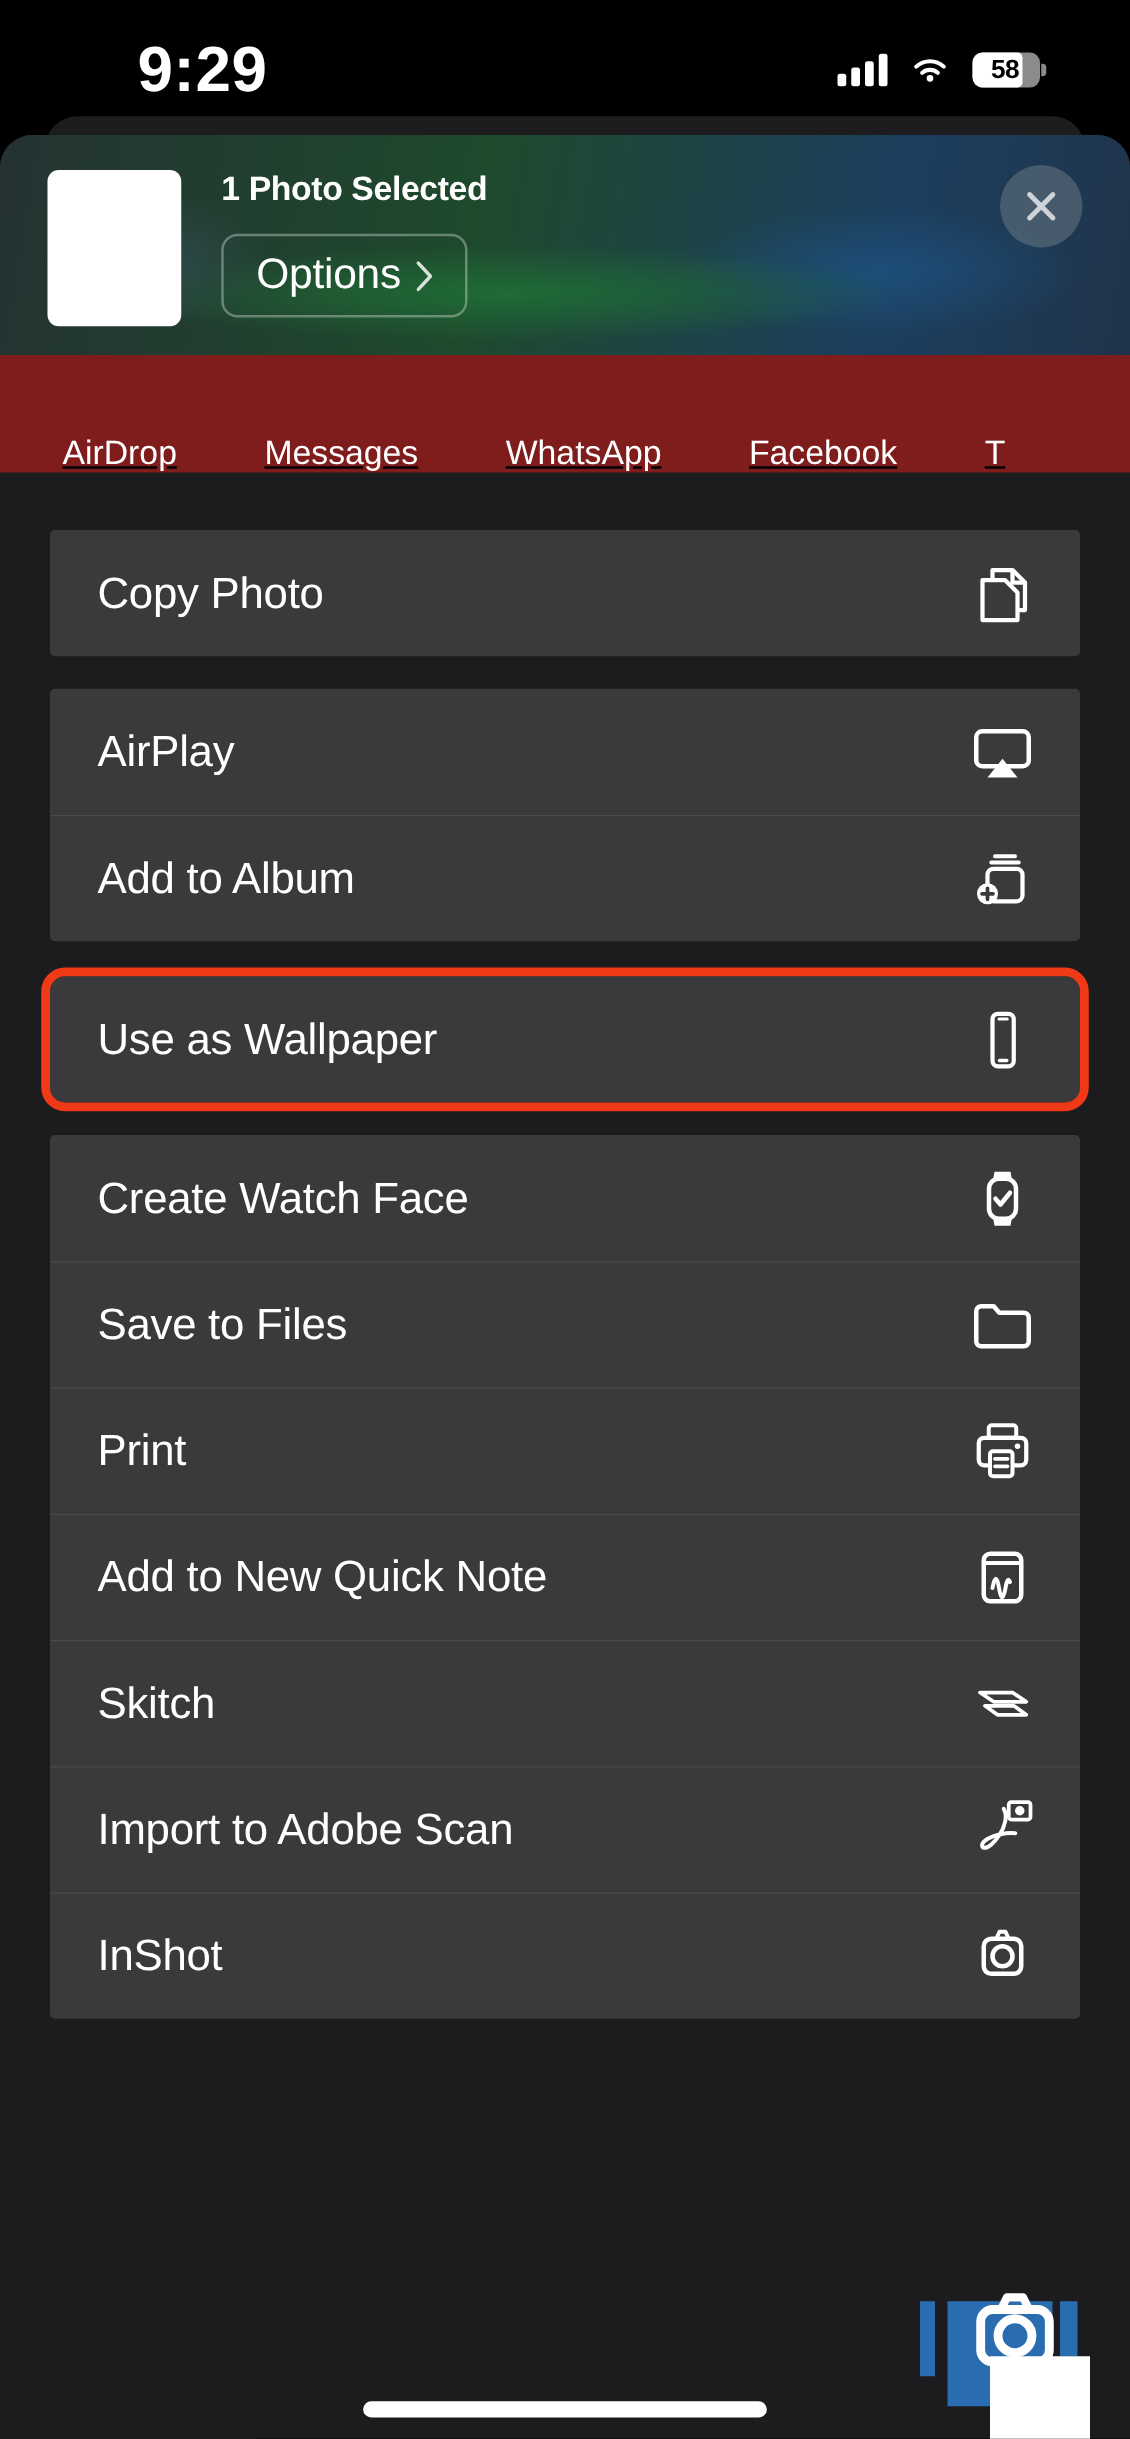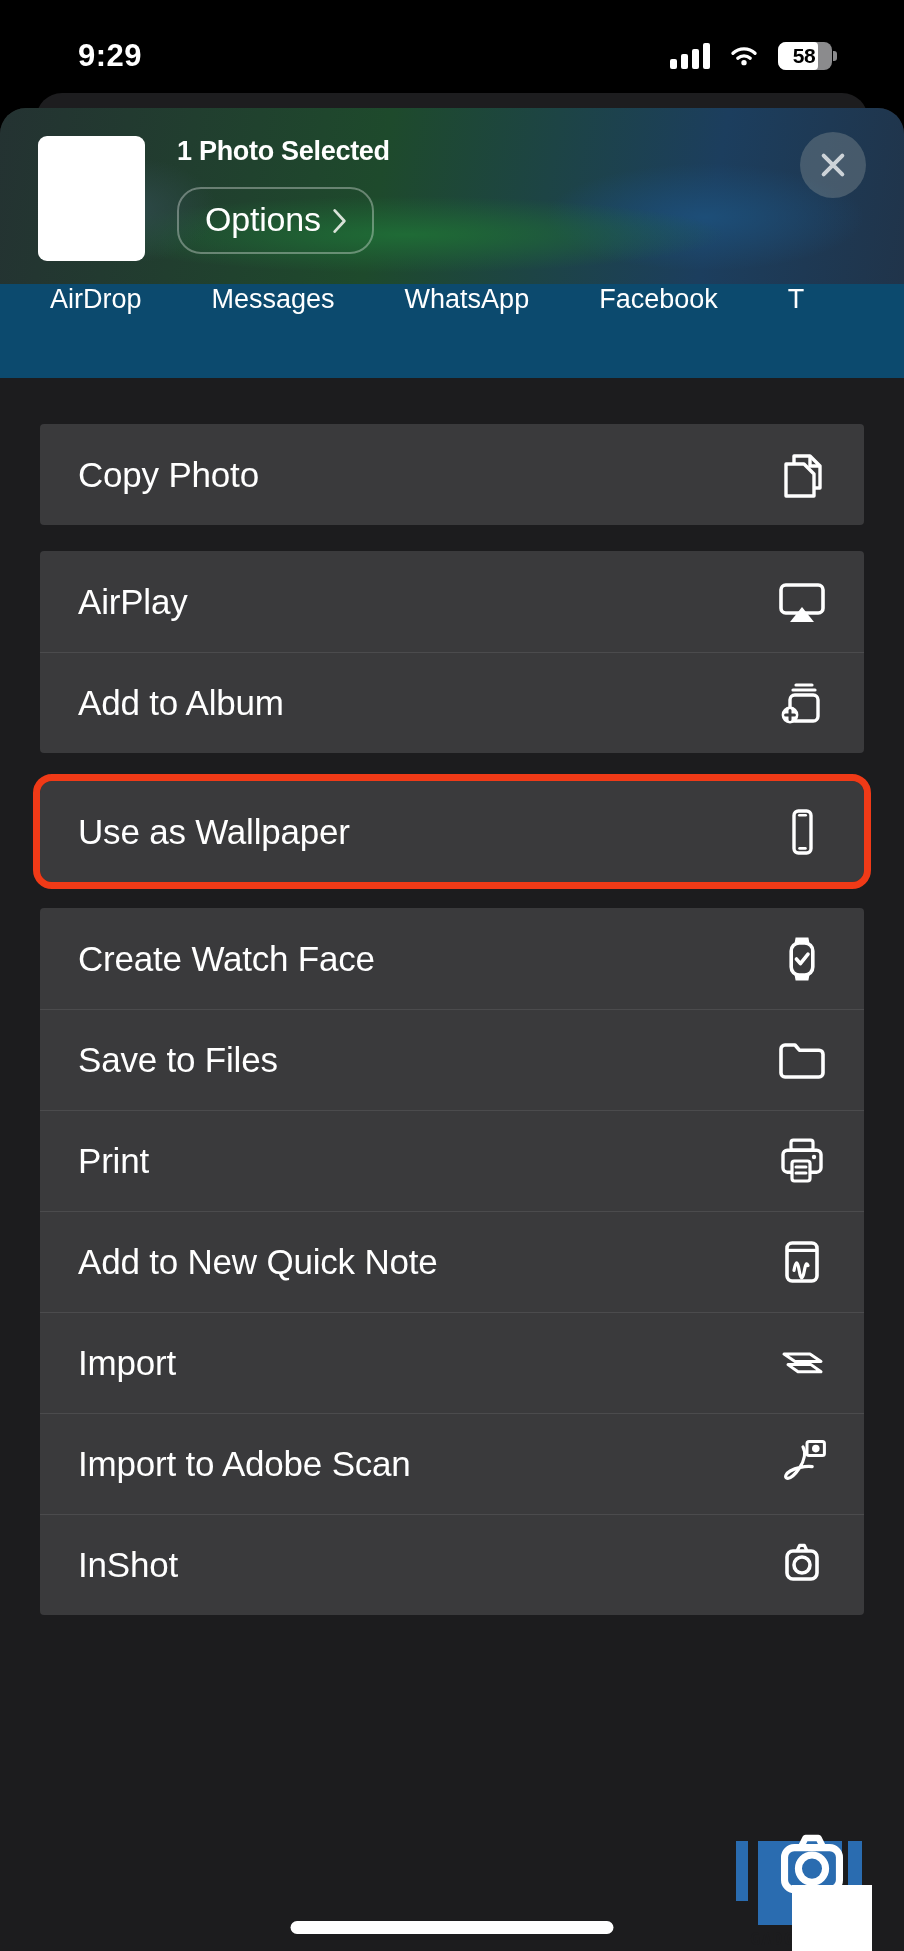--- a/index.html
+++ b/index.html
@@ -11,22 +11,23 @@
   }
   .phone { position:relative; width:904px; height:1951px; background:#000; }
 
   
   .statusbar {
     position:absolute; top:0; left:0; width:904px; height:105px;
     display:flex; align-items:center; justify-content:space-between;
     padding:0 72px 0 78px;
   }
   .status-time {
-    color:#fff; font-size:31px; font-weight:600; letter-spacing:.5px;
+    color:#fff; font-size:51px; font-weight:600; letter-spacing:.5px;
     margin-top:6px;
+    margin-left:32px;
   }
   .status-right { display:flex; align-items:center; gap:17px; margin-top:6px; }
   .bars { display:flex; align-items:flex-end; gap:4px; height:26px; }
   .bars i { display:block; width:7px; background:#fff; border-radius:2px; }
   .bars i:nth-child(1){ height:10px; }
   .bars i:nth-child(2){ height:15px; }
   .bars i:nth-child(3){ height:20px; }
   .bars i:nth-child(4){ height:26px; }
   .wifi { width:34px; height:26px; }
   .battery { position:relative; width:54px; height:28px; }
@@ -73,37 +74,37 @@
     width:107px; height:125px; background:#fff;
     border-radius:9px; margin:28px 0 0 38px; flex:none;
   }
   .header-mid { margin:30px 0 0 32px; flex:1; }
   .header-title {
     color:#fff; font-size:27px; font-weight:700; letter-spacing:-.3px;
     line-height:1; margin-bottom:22px;
   }
   .options-btn {
     display:inline-flex; align-items:center; gap:10px;
-    border:2px solid rgba(255,255,255,.33); border-radius:24px;
+    border:2px solid rgba(255,255,255,.33); border-radius:13px;
     padding:11px 24px 13px 26px;
   }
   .options-btn .lbl { color:#fff; font-size:34px; font-weight:400; letter-spacing:-.2px; }
   .options-btn .chev { width:17px; height:26px; margin-top:2px; }
   .close-btn {
     width:66px; height:66px; border-radius:50%;
     background:rgba(120,132,140,.45);
     display:flex; align-items:center; justify-content:center;
     margin:24px 38px 0 0; flex:none;
   }
   .close-btn svg { width:32px; height:32px; }
 
   
   .app-row {
-    position:relative; height:94px; background:#0c4a6e;
-    display:flex; align-items:flex-start; padding:0 0 0 50px; overflow:hidden;
+    position:relative; height:94px; background:#7f1d1d;
+    display:flex; align-items:flex-end; padding:0 0 0 50px; overflow:hidden;text-decoration:underline;
   }
   .app-name {
     color:#fff; font-size:27px; white-space:nowrap; flex:none;
     text-align:center;
   }
   .app-gap { width:70px; flex:none; }
 
   
   .groups { padding:0 40px; }
   .group {
@@ -315,21 +316,21 @@
           <span class="icon">
             <svg viewBox="0 0 26 26">
               <rect x="5.5" y="3.5" width="15" height="19" rx="2.6" stroke="#fff" stroke-width="1.8" fill="none"></rect>
               <path d="M5.8 7.2h14.4" stroke="#fff" stroke-width="1.6"></path>
               <path d="M9 17.2c.9-5 1.8-5 2.6 0 .8 5 1.7 5 2.6 0 .6-3.3 1.2-4.1 1.8-2.4" stroke="#fff" stroke-width="1.6" fill="none" stroke-linecap="round"></path>
             </svg>
           </span>
         </div>
 
         <div class="row">
-          <span class="label">Import</span>
+          <span class="label">Skitch</span>
           <span class="icon">
             <svg viewBox="0 0 26 26">
               <path d="M4 8.5 L17 8.5 L22.5 12.2 L9.5 12.2z" stroke="#fff" stroke-width="1.5" fill="none" stroke-linejoin="round"></path>
               <path d="M6 13.8 L17.5 13.8 L22.5 17.4 L11 17.4z" stroke="#fff" stroke-width="1.5" fill="none" stroke-linejoin="round"></path>
             </svg>
           </span>
         </div>
 
         <div class="row">
           <span class="label">Import to Adobe Scan</span>

